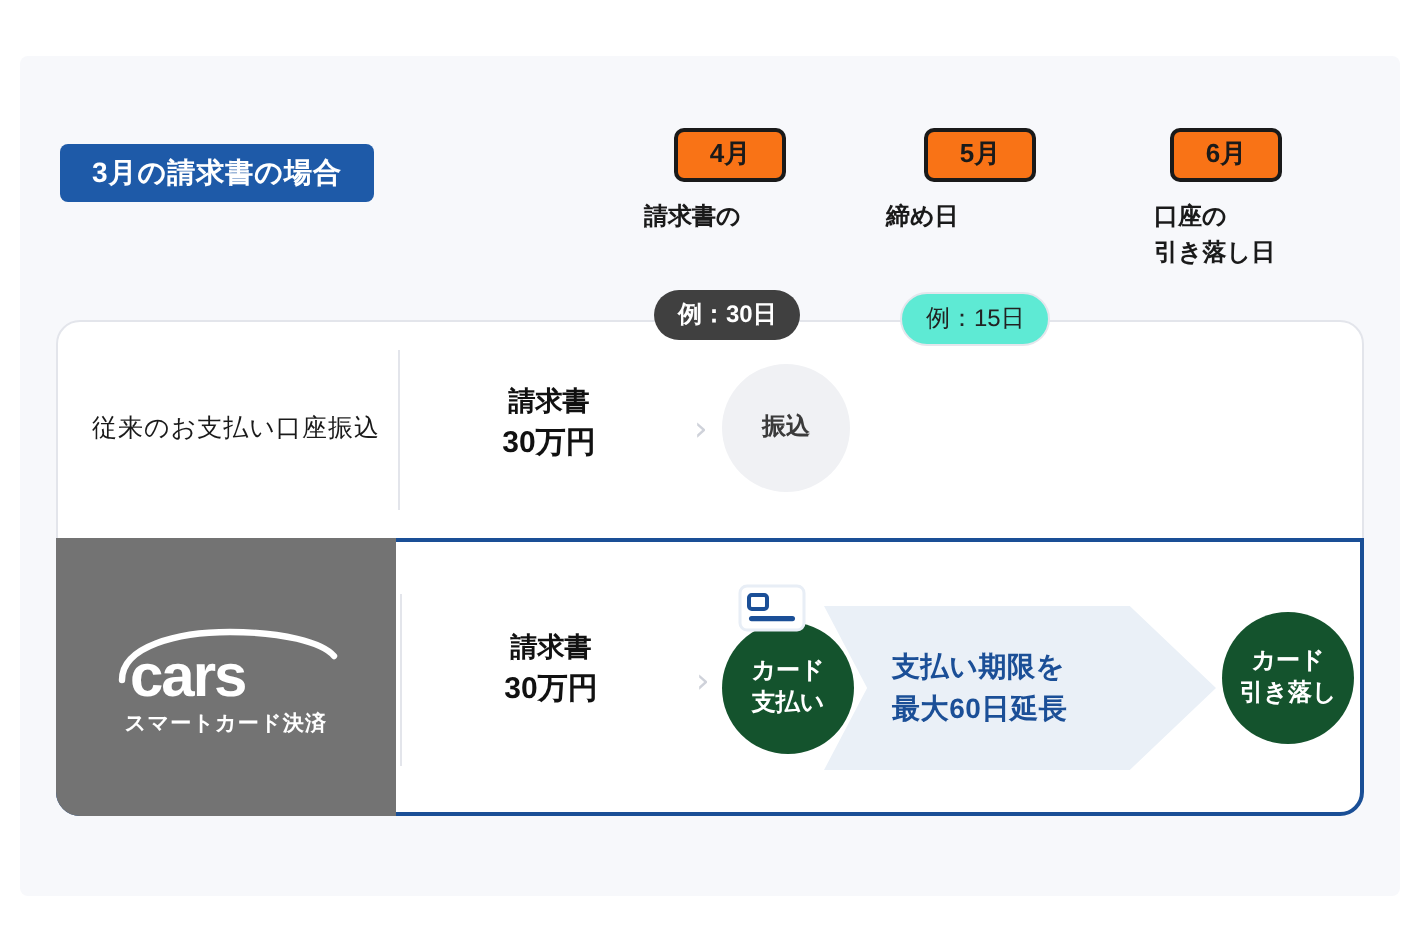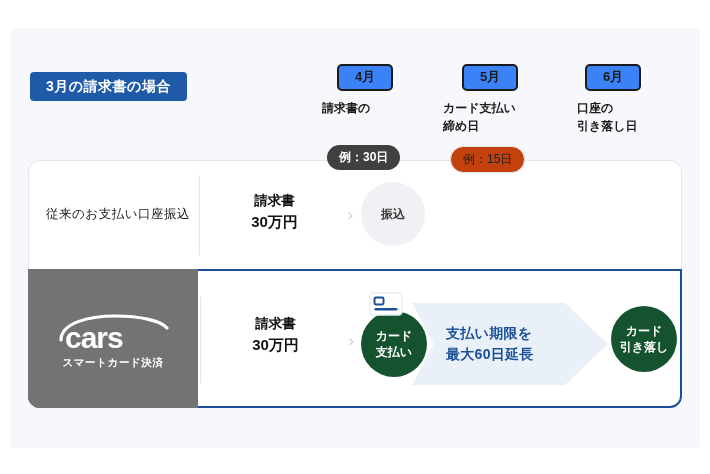--- a/index.html
+++ b/index.html
@@ -46,21 +46,21 @@
     text-align: center;
   }
   .month-col.c4 { left: 305px; }
   .month-col.c5 { left: 430px; }
   .month-col.c6 { left: 553px; }
 
   .month-box {
     display: inline-block;
     border: 2px solid #1a1a1a;
     border-radius: 5px;
-    background: #3b82f6;
+    background: #f97316;
     font-size: 13px;
     font-weight: bold;
     color: #1a1a1a;
     padding: 4px 16px 5px 16px;
     line-height: 1.1;
     min-width: 56px;
   }
   .month-desc {
     margin-top: 9px;
     font-size: 12px;
@@ -85,21 +85,21 @@
     white-space: nowrap;
     z-index: 6;
   }
   .pill.pink {
     left: 327px; top: 145px;
     background: #404040;
     color: #ffffff;
   }
   .pill.plain {
     left: 450px; top: 146px;
-    background: #c2410c;
+    background: #5eead4;
     color: #222222;
     border: 1px solid #e4e6ec;
     font-weight: normal;
   }
 
   
   .vline {
     position: absolute;
     width: 0;
     border-left-width: 2px;
@@ -205,20 +205,21 @@
   .circle {
     position: absolute;
     border-radius: 50%;
     display: flex;
     flex-direction: column;
     align-items: center;
     justify-content: center;
     text-align: center;
     line-height: 1.35;
     z-index: 5;
+    font-family: Liberation Mono, monospace;
   }
   .circle.grey {
     left: 332px; top: 21px;
     width: 64px; height: 64px;
     background: #f0f1f4;
     color: #3b3b3b;
     font-size: 12px;
     font-weight: bold;
   }
   .circle.navy {
@@ -275,21 +276,20 @@
   <div class="month-col c4">
     <div class="month-box">4月</div>
     <div class="month-desc">
       <span>請求書の</span>
     </div>
   </div>
 
   <div class="month-col c5">
     <div class="month-box">5月</div>
     <div class="month-desc">
-      <span>カード支払い</span>
       <span>締め日</span>
     </div>
   </div>
 
   <div class="month-col c6">
     <div class="month-box">6月</div>
     <div class="month-desc">
       <span>口座の</span>
       <span>引き落し日</span>
     </div>

